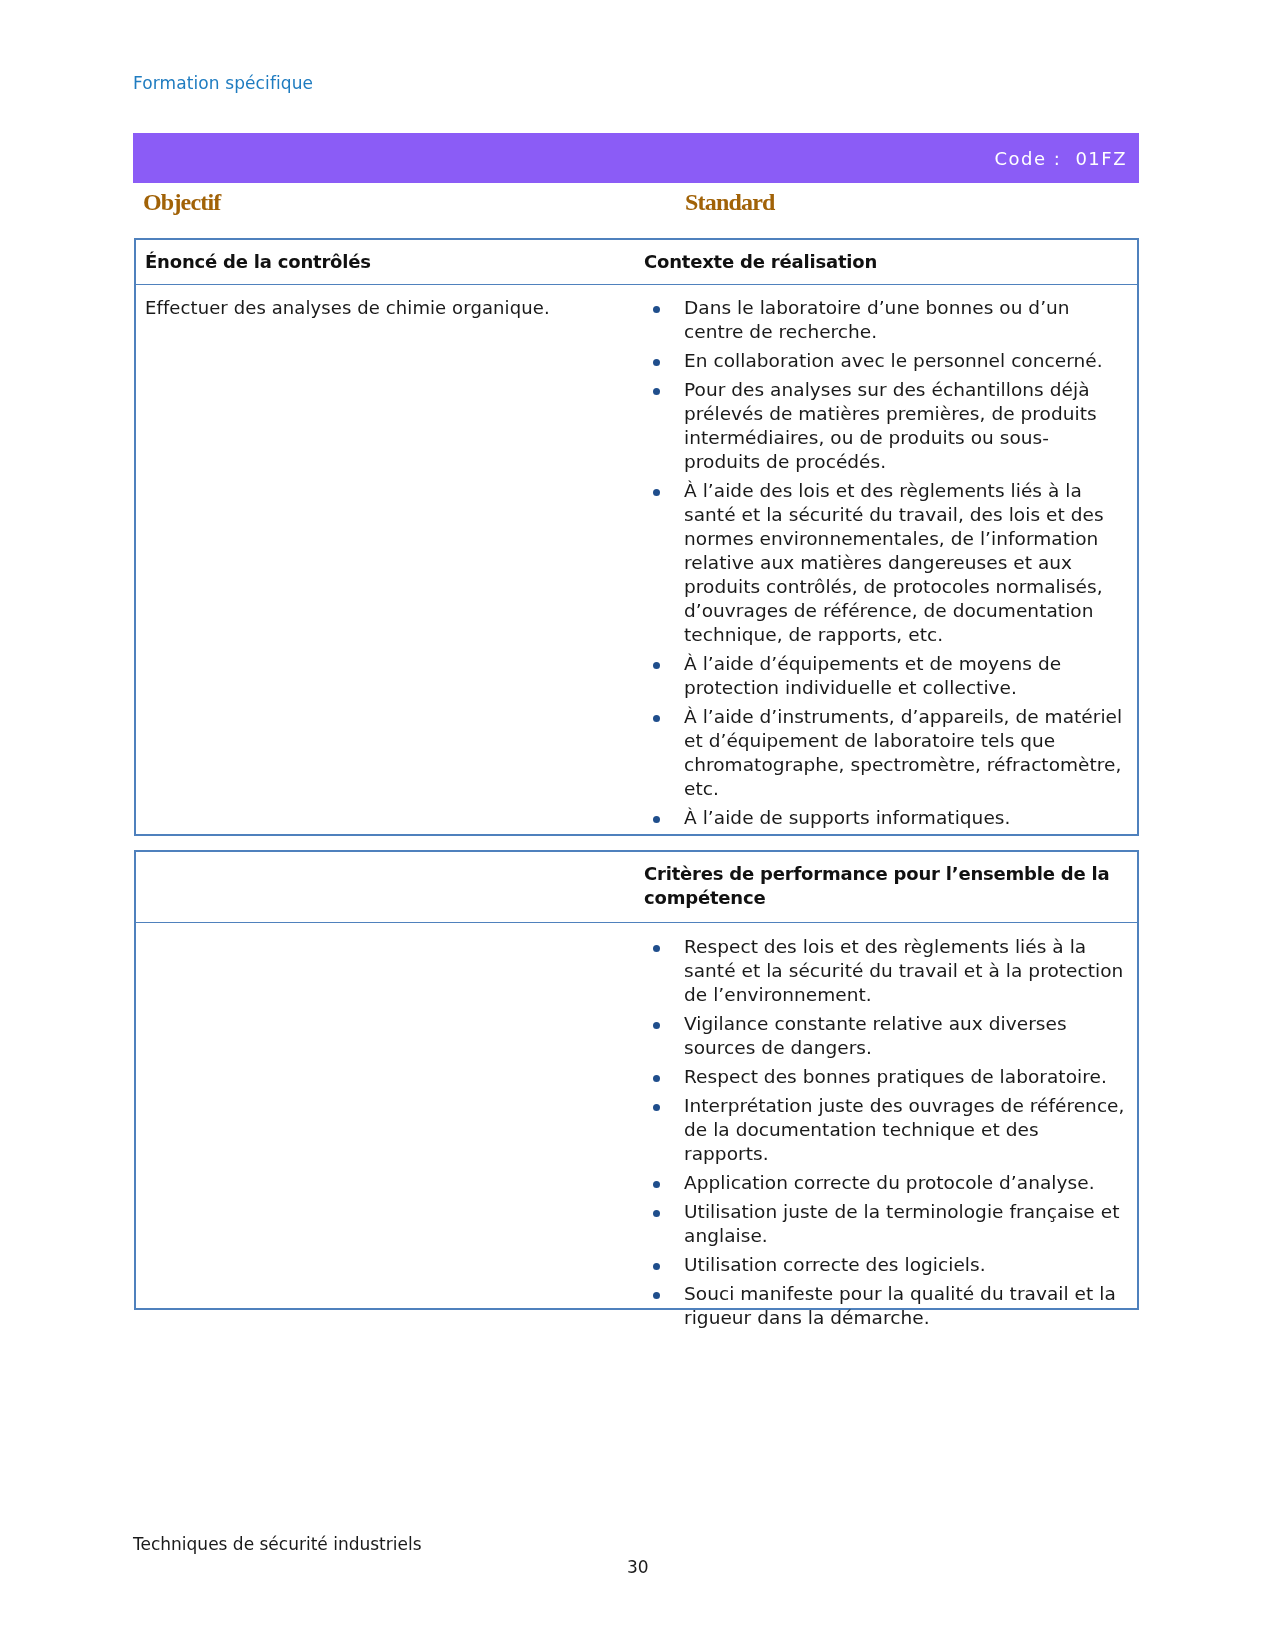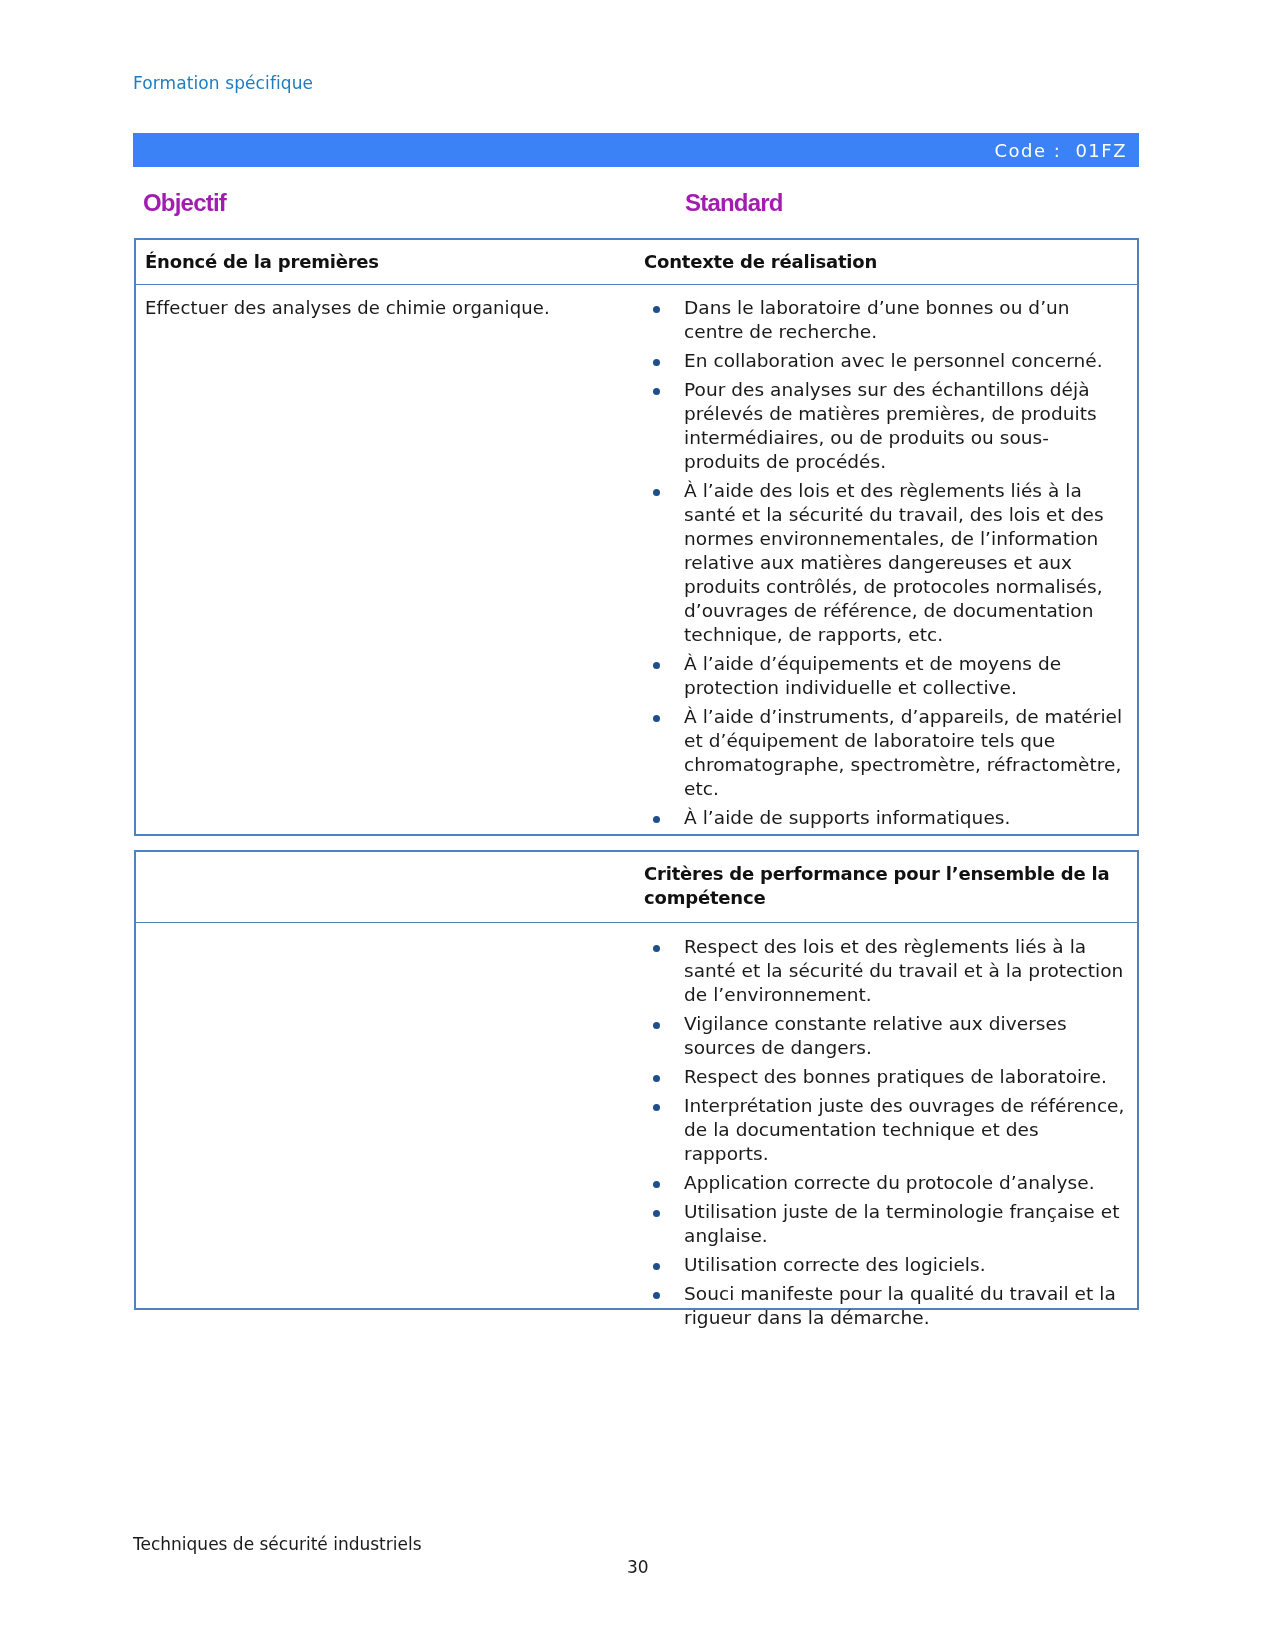--- a/index.html
+++ b/index.html
@@ -5,31 +5,31 @@
   html, body { margin: 0; padding: 0; background: #ffffff; }
   body {
     width: 1275px; height: 1650px; position: relative; overflow: hidden;
     font-family: "DejaVu Sans", sans-serif; color: #1a1a1a;
   }
   .page-header {
     position: absolute; left: 133px; top: 73px;
     font-size: 17px; color: #1f7cc0; letter-spacing: 0.1px;
   }
   .code-bar {
-    position: absolute; left: 133px; top: 133px; width: 1006px; height: 34px;
-    background: #3b82f6; color: #ffffff;
+    position: absolute; left: 133px; top: 133px; width: 1006px; height: 50px;
+    background: #8b5cf6; color: #ffffff;
     display: flex; align-items: center; justify-content: flex-end;
     box-sizing: border-box; padding-right: 12px;
     font-size: 18px; letter-spacing: 1.5px;
   }
   .code-bar .code-label { margin-right: 14px; }
   .section-title {
     position: absolute; top: 189px;
-    font-family: Liberation Sans, sans-serif; font-weight: bold;
-    font-size: 24px; color: #a21caf; letter-spacing: -0.8px;
+    font-family: Liberation Serif, serif; font-weight: bold;
+    font-size: 24px; color: #a16207; letter-spacing: -0.8px;
   }
   .title-objectif { left: 143px; }
   .title-standard { left: 645px; margin-left: 40px; }
   .box {
     position: absolute; left: 134px; width: 1005px;
     border: 2.5px solid #4f81bd; box-sizing: border-box;
   }
   .box-1 { top: 238px; height: 598px; }
   .box-2 { top: 850px; height: 460px; }
   .box-row-head {
@@ -75,21 +75,21 @@
   <span class="code-label">Code :</span>
   <span class="code-value">01FZ</span>
 </div>
 
 <div class="section-title title-objectif">Objectif</div>
 <div class="section-title title-standard">Standard</div>
 
 <div class="box box-1">
   <div class="box-row-head">
     <div class="col-left">
-        <div class="head-text">Énoncé de la premières</div>
+        <div class="head-text">Énoncé de la contrôlés</div>
       </div>
     <div class="col-right">
         <div class="head-text">Contexte de réalisation</div>
       </div>
   </div>
   <div class="box-row-body">
     <div class="col-left">
         <div class="body-text">Effectuer des analyses de chimie organique.</div>
       </div>
     <div class="col-right">

